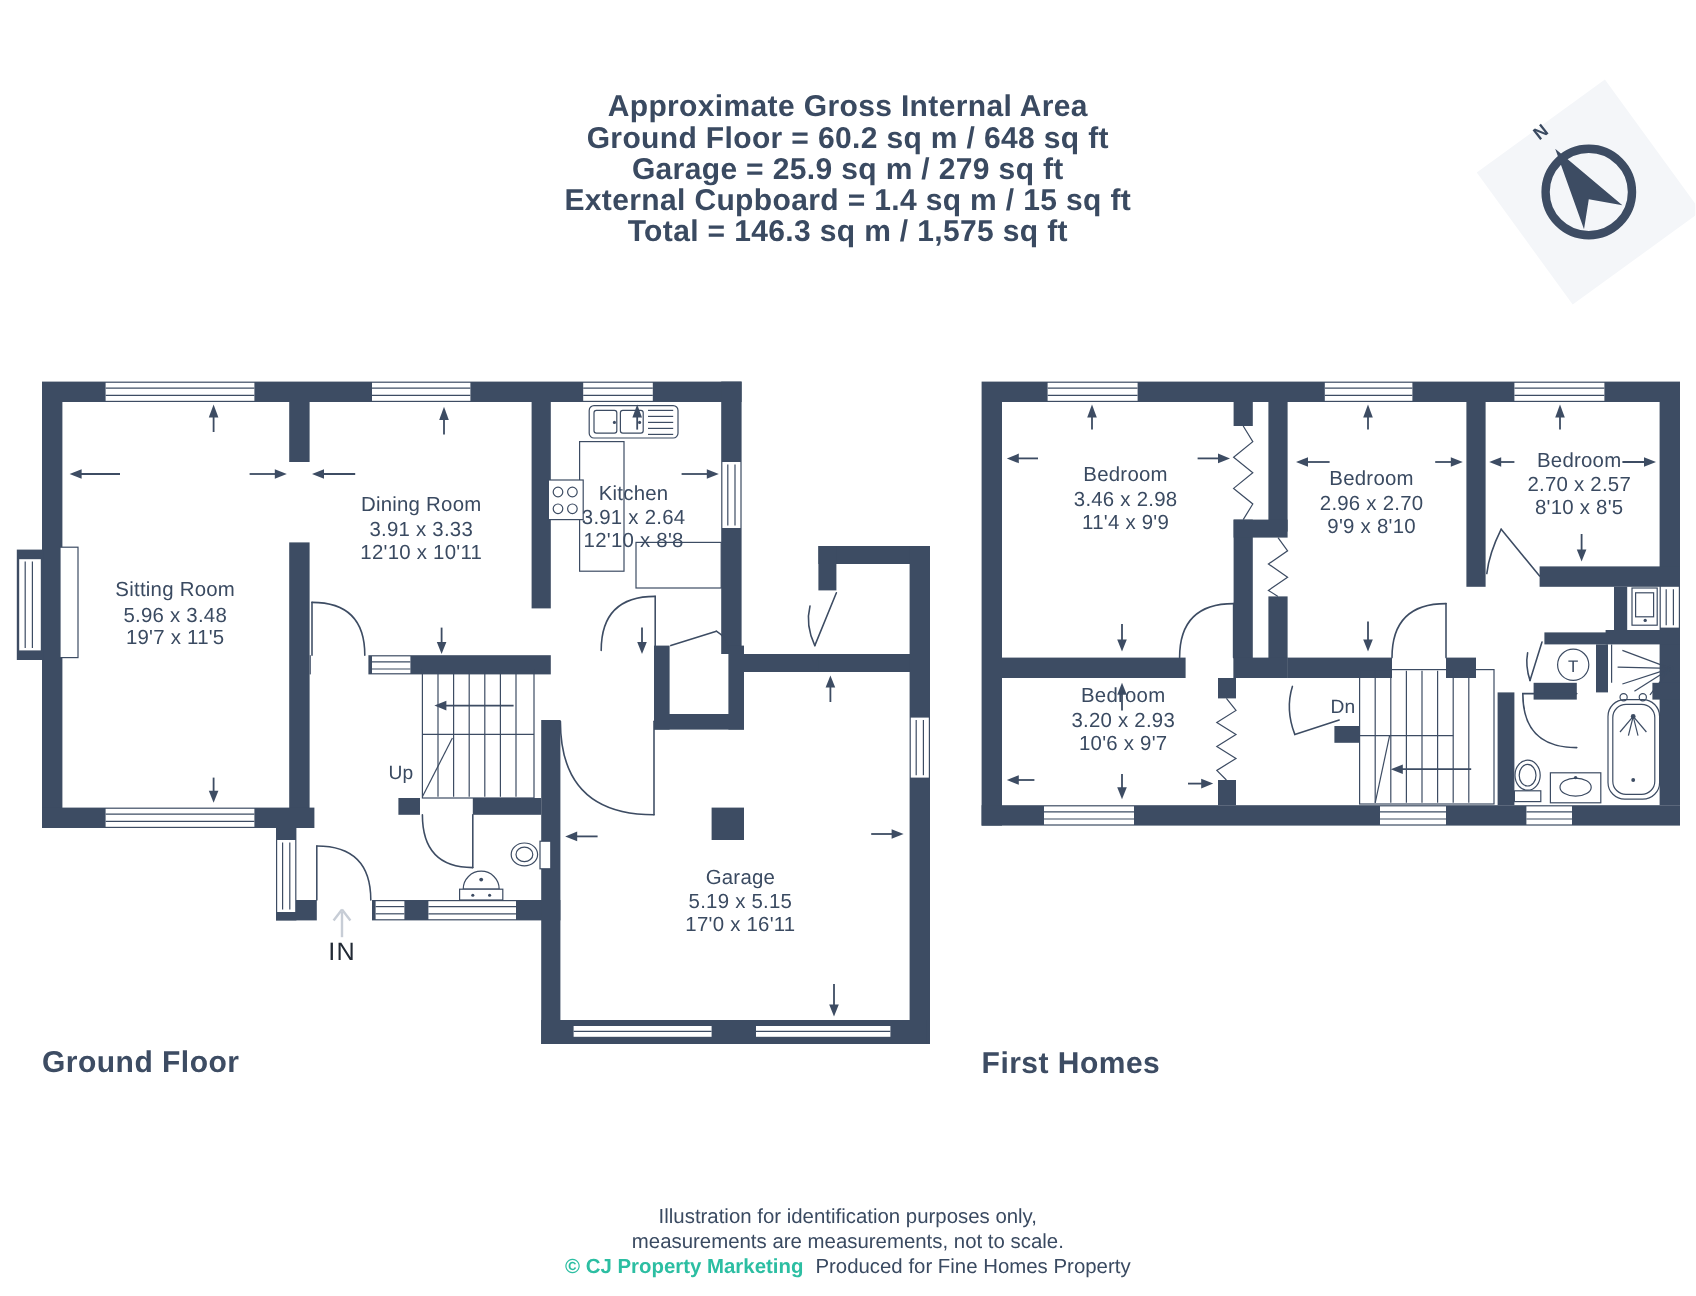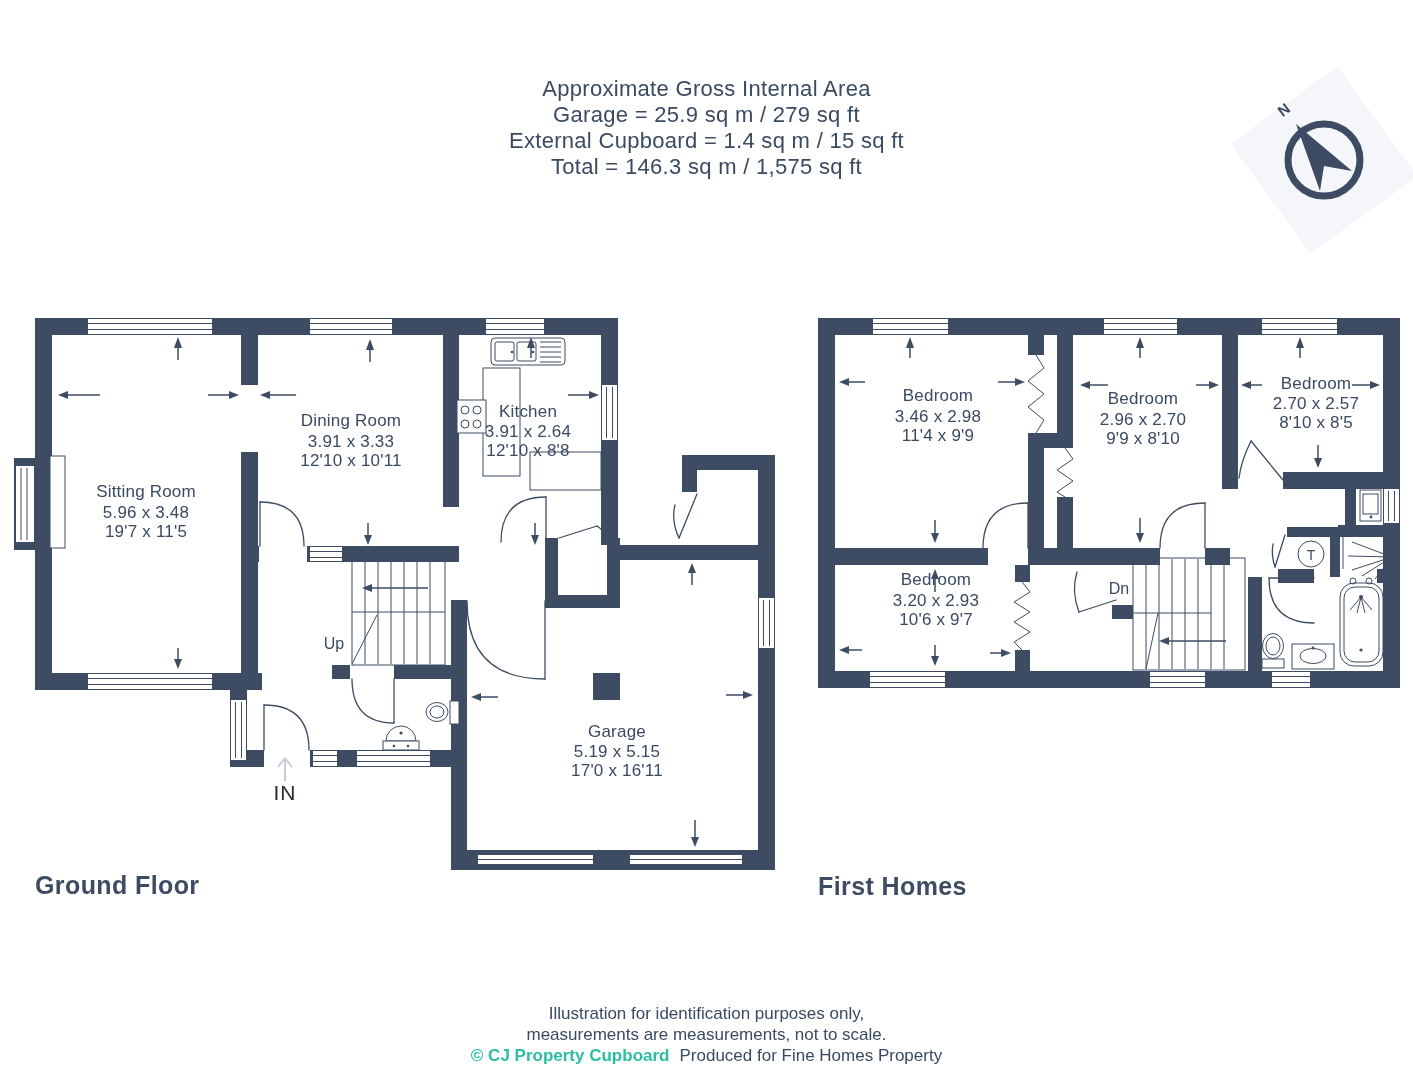--- a/index.html
+++ b/index.html
@@ -1,19 +1,19 @@
 <!DOCTYPE html>
 <html><head>
 <meta charset="utf-8">
 <style>
   html,body{margin:0;padding:0;background:#fff;}
   .page{position:relative;width:1413px;height:1080px;background:#ffffff;overflow:hidden;
         font-family:"Liberation Sans",sans-serif;color:#3a4a61;}
   .header{position:absolute;top:76px;left:0;right:0;text-align:center;
-          font-size:22px;line-height:26px;font-weight:400;letter-spacing:.3px;}
+          font-size:25px;line-height:26px;font-weight:700;letter-spacing:.3px;}
   .floor-title{position:absolute;font-size:25px;font-weight:800;letter-spacing:.4px;color:#3d4c63;margin-top:35px;}
   .gf-title{left:35px;top:836px;}
   .ff-title{left:818px;top:837px;}
   .footer{position:absolute;top:1003px;left:0;right:0;text-align:center;
           font-size:17px;line-height:21px;font-weight:500;}
   .credit{color:#2cbea2;font-weight:700;}
   .produced{margin-left:10px;}
   svg.plan{position:absolute;left:0;top:0;}
   .w{fill:#3d4c63;}
   .t{fill:none;stroke:#3d4c63;stroke-width:1.3;stroke-linecap:round;}
@@ -26,20 +26,21 @@
   .in-lbl{fill:#222a35;font-size:21px;font-weight:500;text-anchor:middle;letter-spacing:1px;}
   .light{stroke:#c7cdd6;stroke-width:2;fill:none;}
 </style>
 </head>
 <body>
 
 <div class="page">
 
   <div class="header">
     <div>Approximate Gross Internal Area</div>
+    <div>Ground Floor = 60.2 sq m / 648 sq ft</div>
     <div>Garage = 25.9 sq m / 279 sq ft</div>
     <div>External Cupboard = 1.4 sq m / 15 sq ft</div>
     <div>Total = 146.3 sq m / 1,575 sq ft</div>
   </div>
 
   <svg class="plan" width="1413" height="1080" viewBox="0 0 1413 1080">
 
     <g>
       <rect x="1258" y="92" width="132" height="136" transform="rotate(-36 1324 160)" fill="#f4f6f9"></rect>
       <circle cx="1324" cy="160" r="36" fill="none" stroke="#3d4c63" stroke-width="7"></circle>
@@ -430,17 +431,17 @@
     </g>
   </svg>
 
   <div class="floor-title gf-title">Ground Floor</div>
   <div class="floor-title ff-title">First Homes</div>
 
   <div class="footer">
     <div>Illustration for identification purposes only,</div>
     <div>measurements are measurements, not to scale.</div>
     <div>
-      <span class="credit">© CJ Property Cupboard</span><span class="produced">Produced for Fine Homes Property</span>
+      <span class="credit">© CJ Property Marketing</span><span class="produced">Produced for Fine Homes Property</span>
     </div>
   </div>
 
 </div>
 
 </body></html>

